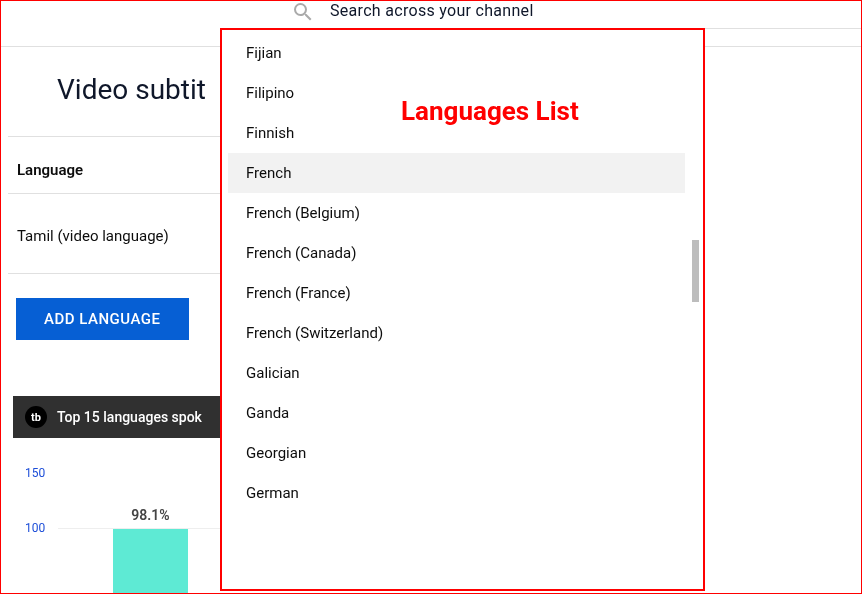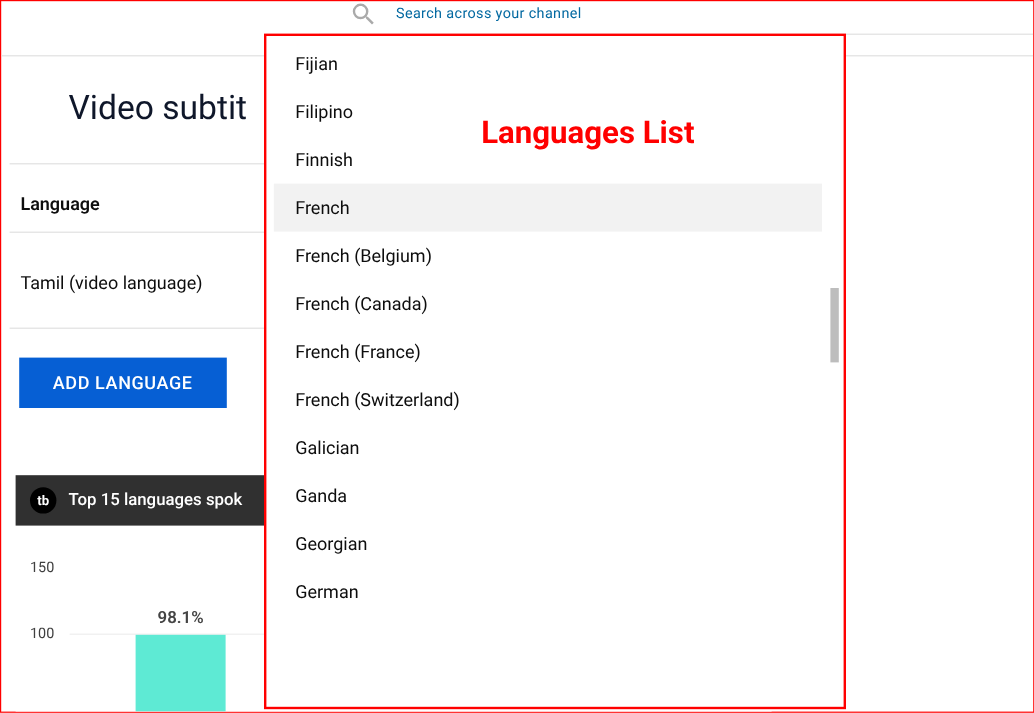--- a/index.html
+++ b/index.html
@@ -31,22 +31,22 @@
     }
     .search-icon-svg {
       width: 24px;
       height: 24px;
       fill: #aaa;
       margin-right: 15px;
       flex-shrink: 0;
       margin-top: -6px;
     }
     .search-text {
-      font-size: 12px;
-      color: #0369a1;
+      font-size: 16px;
+      color: #0f172a;
       margin-top: -8px;
       letter-spacing: 0.3px;
     }
     .topdiv {
       position: absolute;
       top: 28px;
       left: 0;
       right: 0;
       height: 18px;
       border-bottom: 1px solid #e0e0e0;
@@ -142,21 +142,21 @@
     }
     .chart-area {
       position: relative;
       height: 155px;
       padding: 10px 0 0 0;
     }
     .y-tick {
       position: absolute;
       left: 12px;
       font-size: 12px;
-      color: #404040;
+      color: #1d4ed8;
       transform: translateY(-50%);
     }
     .y-tick-150 { top: 35px; }
     .y-tick-100 { top: 90px; }
     .grid-line {
       position: absolute;
       left: 45px;
       right: 20px;
       border-top: 1px solid #eee;
     }

